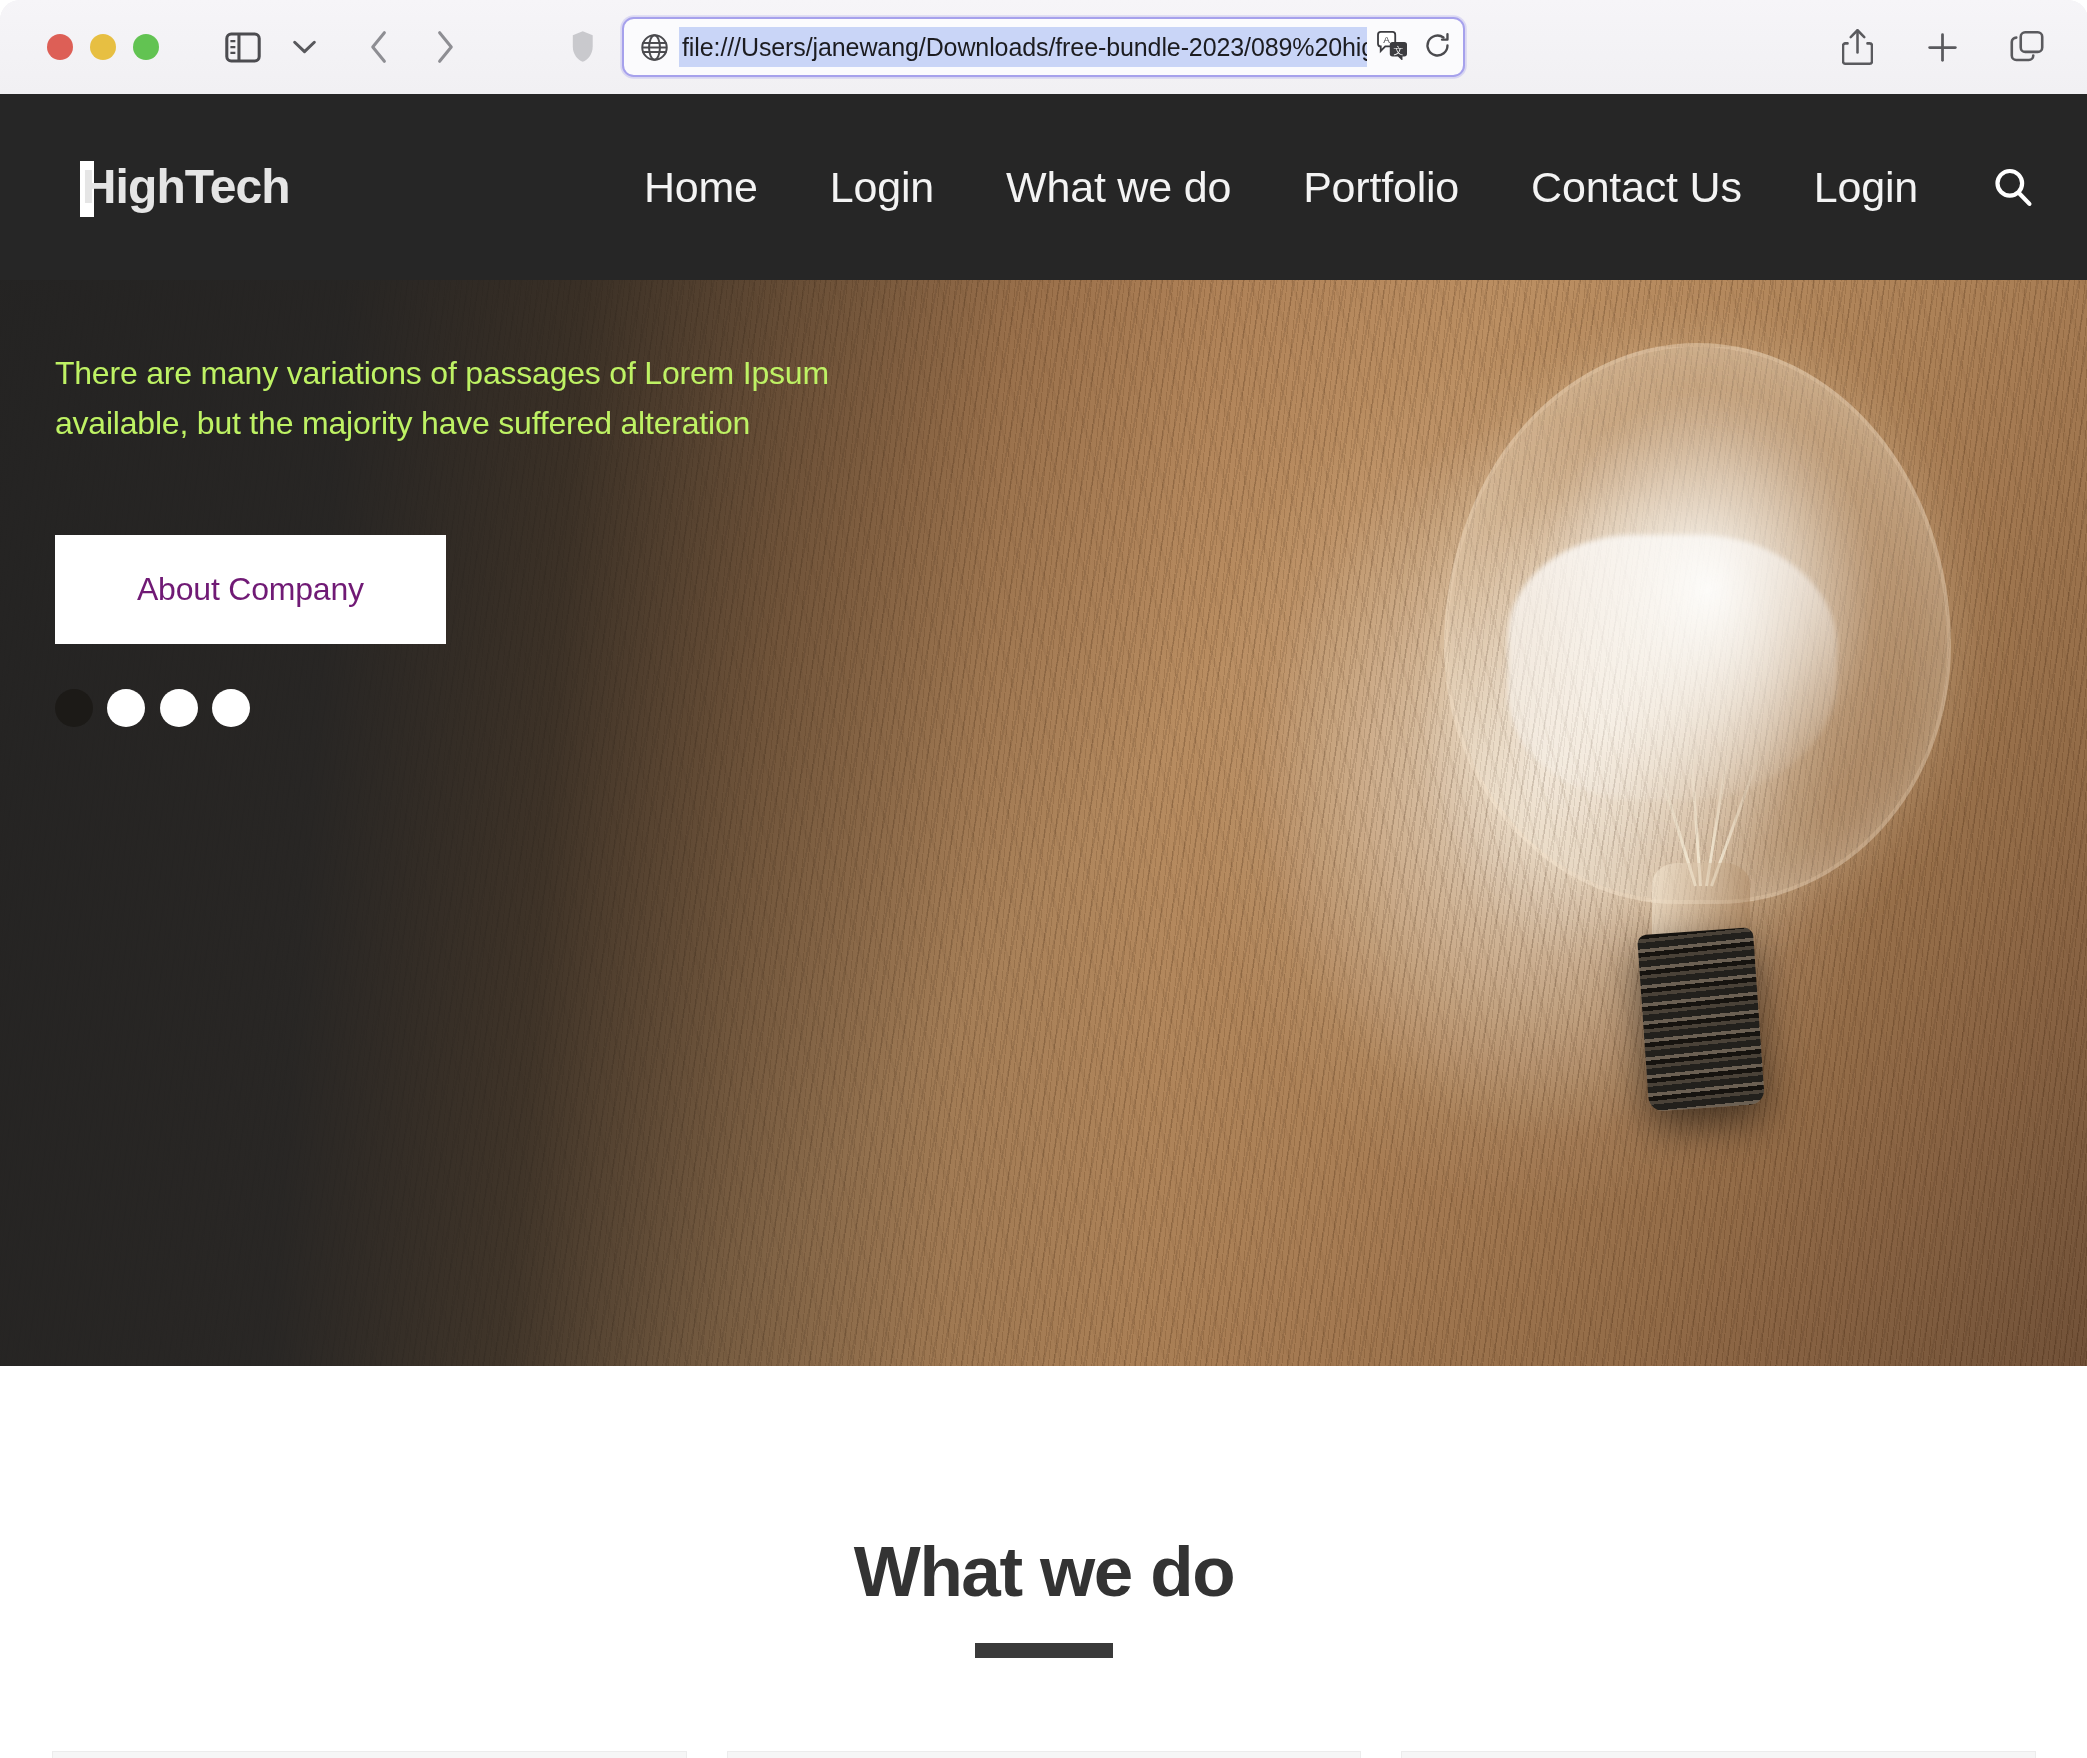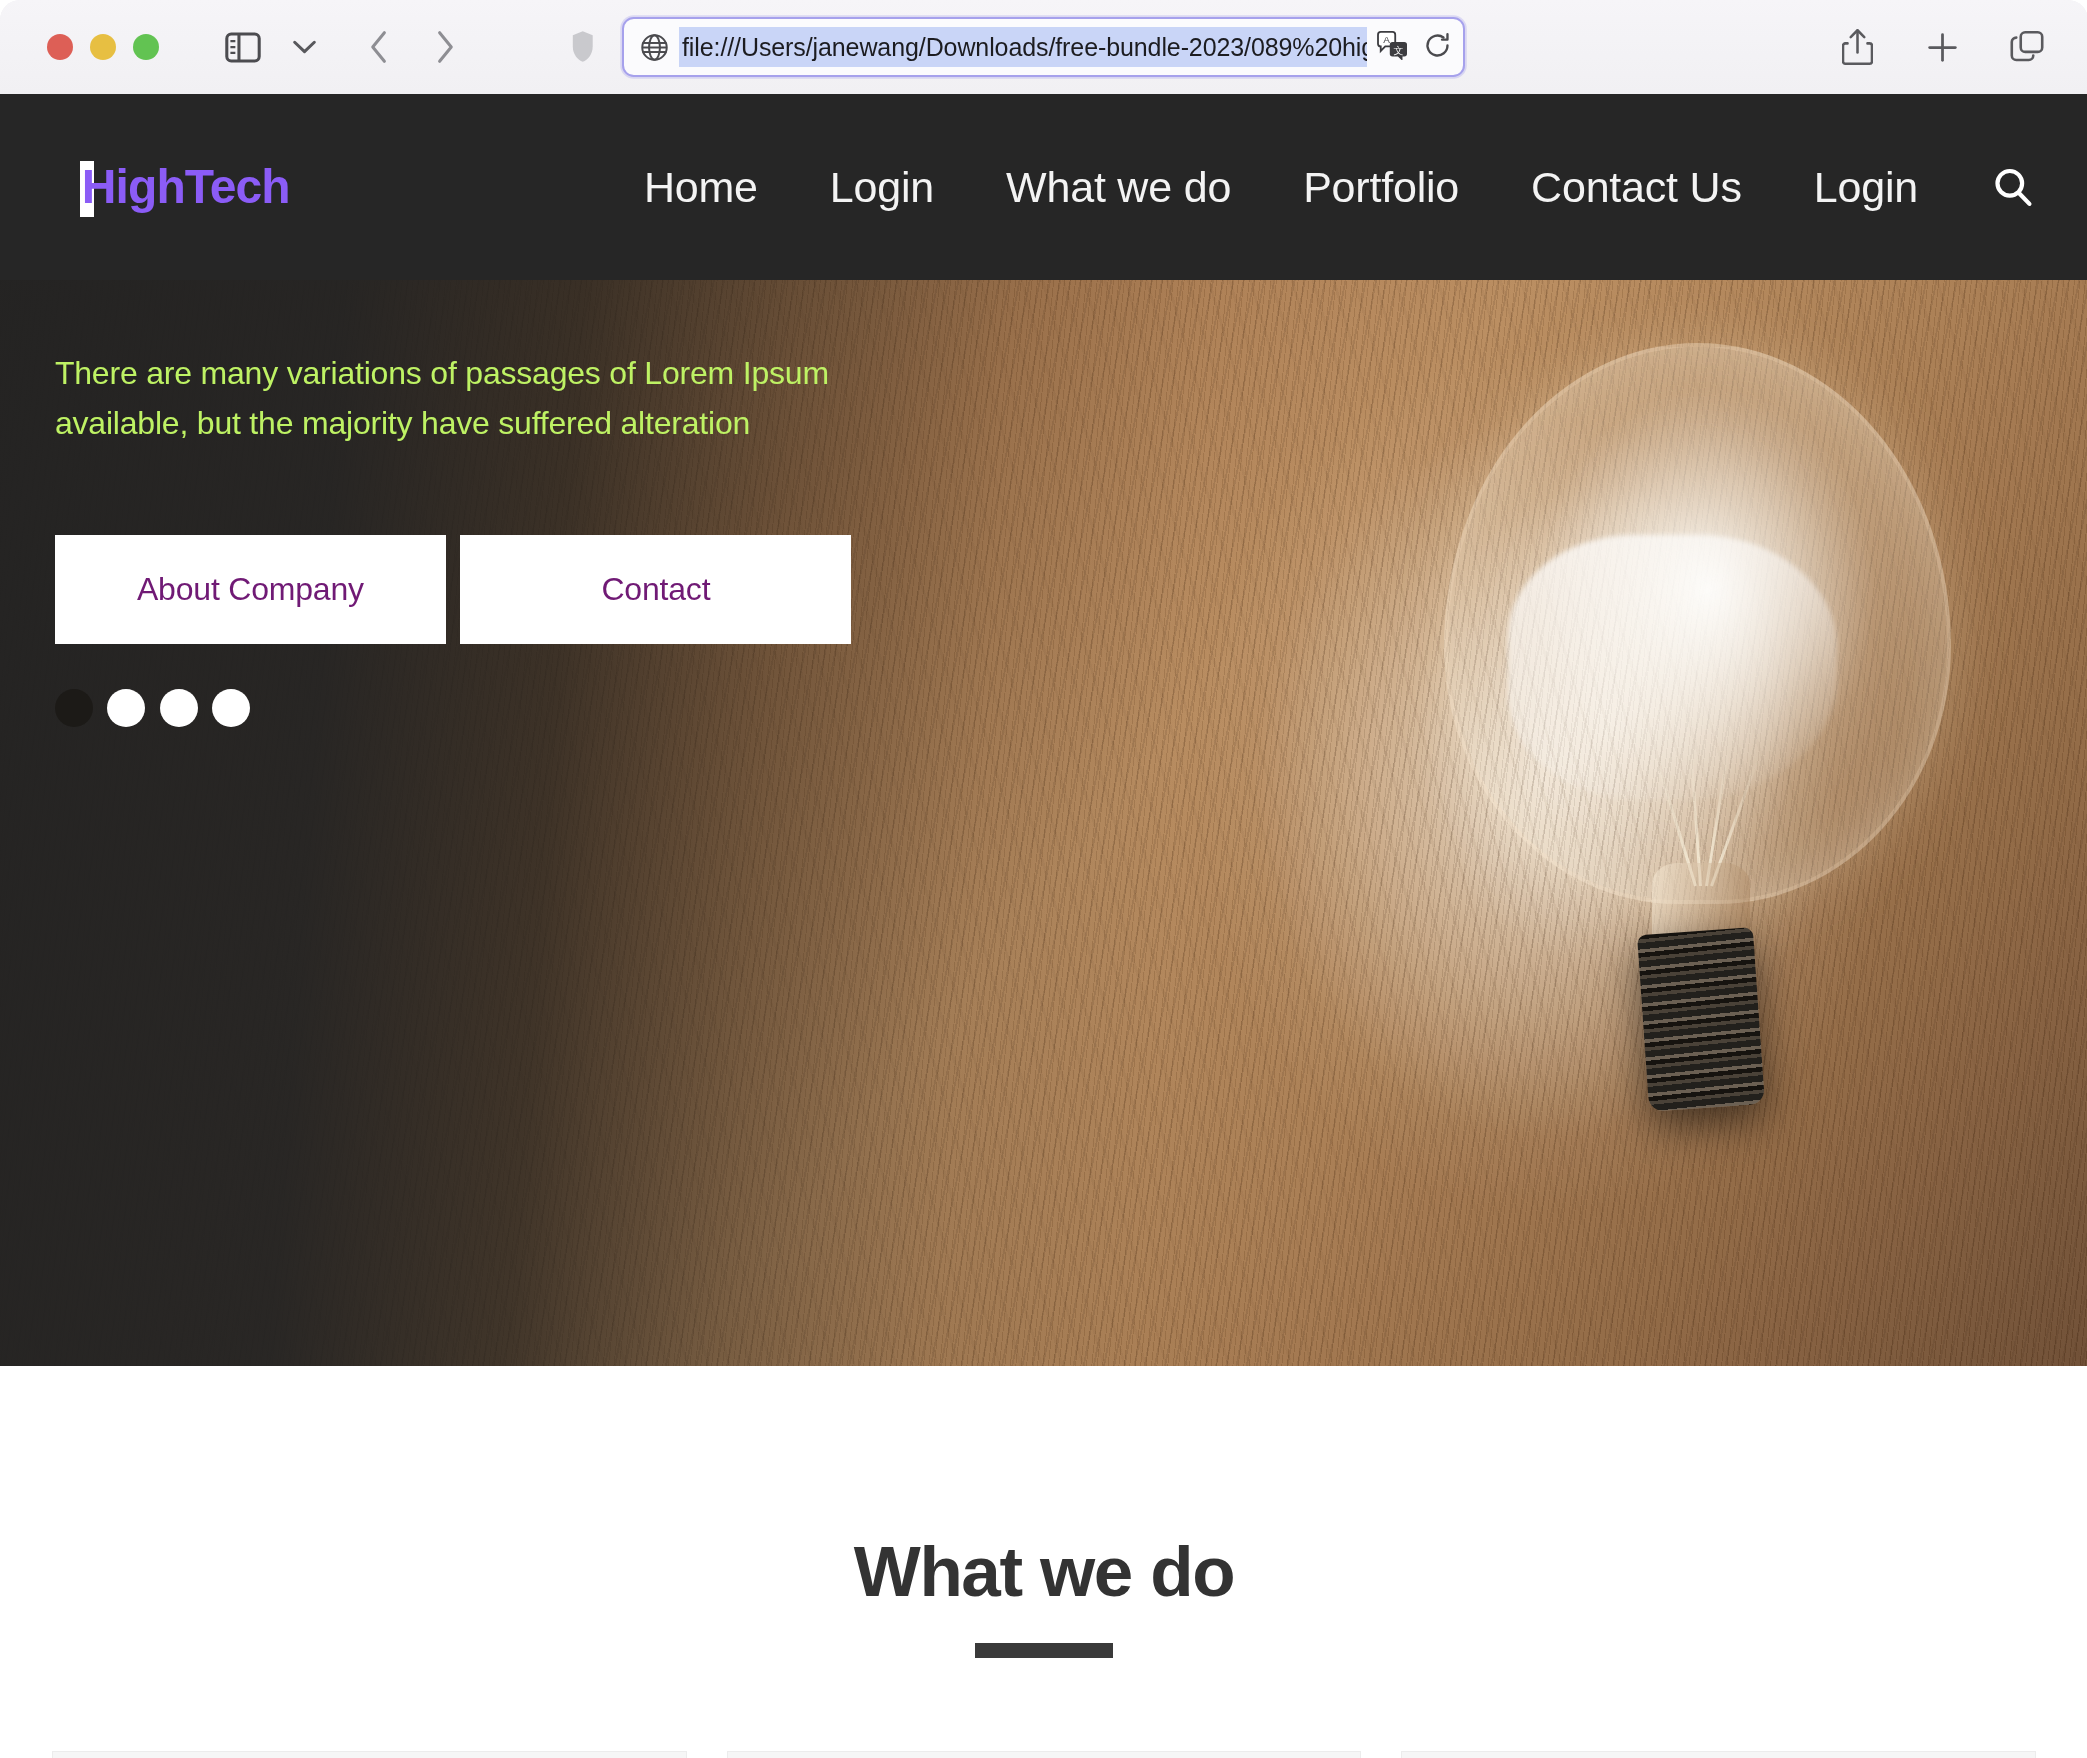--- a/index.html
+++ b/index.html
@@ -120,21 +120,21 @@
     padding: 0 52px 0 80px;
     position: relative;
     z-index: 5;
   }
 
   .logo {
     display: flex;
     align-items: center;
     font-size: 48px;
     font-weight: 700;
-    color: #8b5cf6;
+    color: #e5e5e5;
     letter-spacing: -0.9px;
     line-height: 1;
   }
   .logo-bar {
     display: inline-block;
     width: 13.6px;
     height: 56px;
     background: #ffffff;
     margin-right: 0.9px;
     position: relative;
@@ -491,21 +491,20 @@
       </div>
 
       <div class="hero-overlay"></div>
 
       <div class="hero-content">
         <p class="hero-sub">There are many variations of passages of Lorem Ipsum
 available, but the majority have suffered alteration</p>
 
         <div class="hero-buttons">
           <button class="hero-btn">About Company</button>
-          <button class="hero-btn">Contact</button>
         </div>
 
         <div class="hero-dots">
           <span class="dot active"></span>
           <span class="dot"></span>
           <span class="dot"></span>
           <span class="dot"></span>
         </div>
       </div>
     </section>

